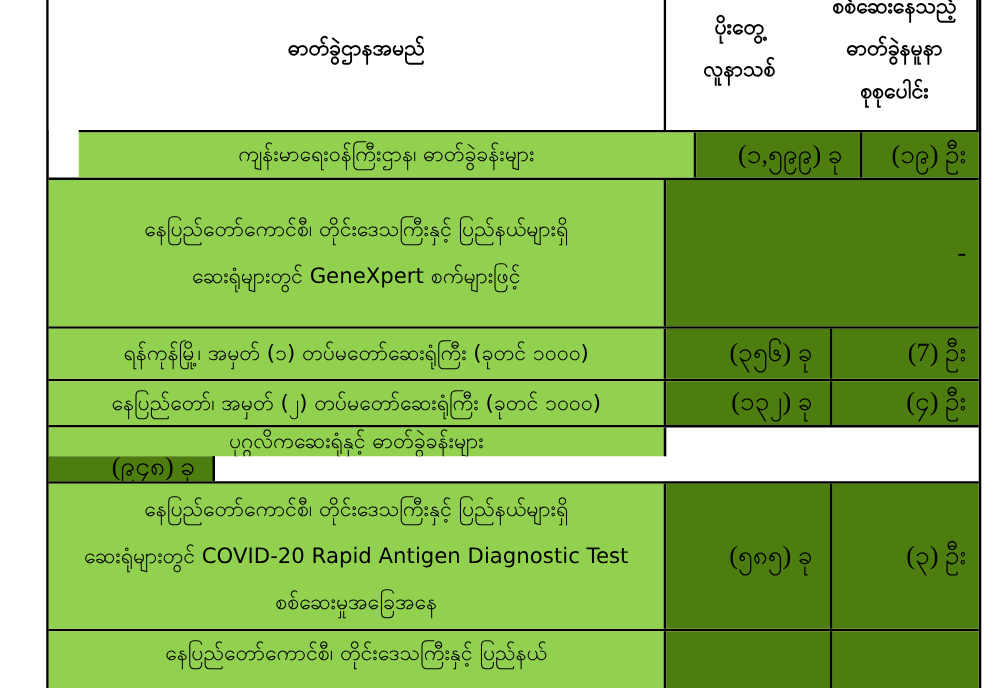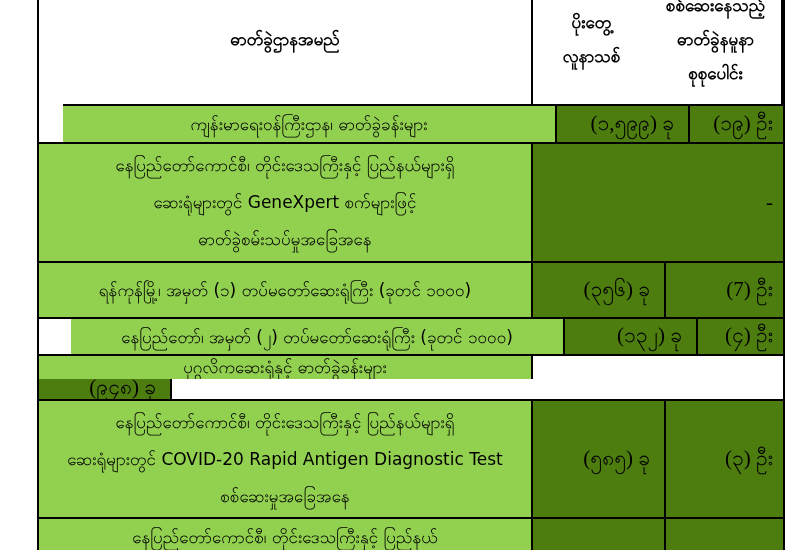--- a/index.html
+++ b/index.html
@@ -8,21 +8,21 @@
     font-family:"DejaVu Sans","Liberation Sans",sans-serif;
     color:#000;
   }
   .table{
     position:absolute;left:37px;top:0;width:748px;
     border-left:2px solid #000;border-right:2px solid #000;
     box-sizing:border-box;background:#fff;
   }
   .row{display:flex;box-sizing:border-box;border-top:2px solid #000;}
   .row.hrow{border-top:none;height:104px;}
-  .r1{height:38px;margin-left:24px;} .r2{height:119px;} .r3{height:56px;} .r4{height:37px;padding-left:32px;}
+  .r1{height:38px;margin-left:24px;} .r2{height:119px;} .r3{height:42px;} .r4{height:37px;}
   .r5{height:45px;flex-direction:column;} .r6{height:118px;} .r7{height:62px;}
   .cell{box-sizing:border-box;overflow:hidden;position:relative;}
   .c1{width:494px;border-right:2px solid #000;}
   .c2{width:133px;border-right:2px solid #000;}
   .c3{flex:1;}
   .hcell{
     background:#ffffff;display:flex;flex-direction:column;
     justify-content:center;align-items:center;text-align:center;
   }
   .hinner{position:relative;top:-13px;font-weight:600;font-size:17px;line-height:34px;}
@@ -72,21 +72,20 @@
       <span class="line">ကျန်းမာရေးဝန်ကြီးဌာန၊ ဓာတ်ခွဲခန်းများ</span>
     </div>
     <div class="cell c2 num">(၁,၅၉၉) ခု</div>
     <div class="cell c3 num">(၁၉) ဦး</div>
   </div>
 
   <div class="row r2">
     <div class="cell c1 name">
       <span class="line">နေပြည်တော်ကောင်စီ၊ တိုင်းဒေသကြီးနှင့် ပြည်နယ်များရှိ</span>
       <span class="line">ဆေးရုံများတွင် GeneXpert စက်များဖြင့်</span>
-      <span class="line">ဓာတ်ခွဲစမ်းသပ်မှုအခြေအနေ</span>
     </div>
     <div class="cell c3 num">-</div>
   </div>
 
   <div class="row r3">
     <div class="cell c1 name single">
       <span class="line">ရန်ကုန်မြို့၊ အမှတ် (၁) တပ်မတော်ဆေးရုံကြီး (ခုတင် ၁၀၀၀)</span>
     </div>
     <div class="cell c2 num">(၃၅၆) ခု</div>
     <div class="cell c3 num">(7) ဦး</div>

